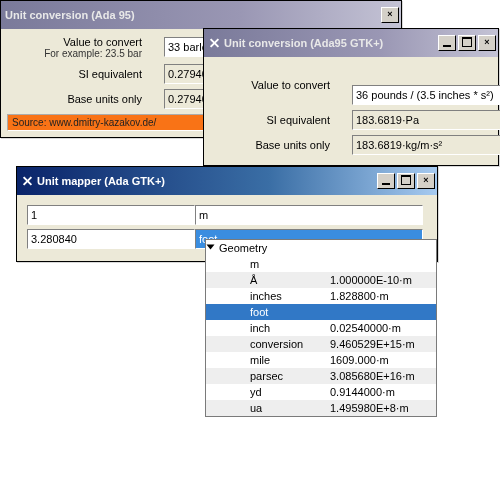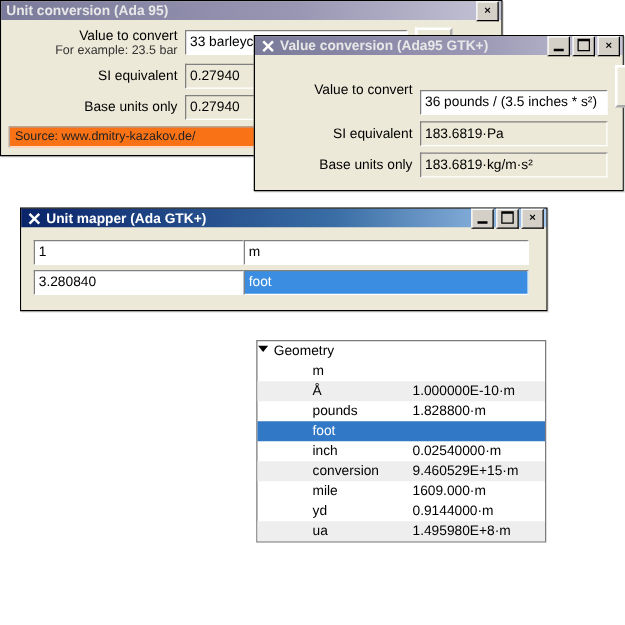--- a/index.html
+++ b/index.html
@@ -1,29 +1,29 @@
 <!DOCTYPE html>
 <html><head>
 <meta charset="utf-8">
 <style>
   html,body{margin:0;padding:0;font-family:Tahoma,Verdana,sans-serif;font-size:11px;background:#fff;width:500px;height:500px;overflow:hidden}
   .window{position:absolute;border:1px solid #000;background:#ece9d8;box-shadow:1px 1px 0 rgba(0,0,0,.15)}
-  .titlebar{display:flex;align-items:center;height:15px;color:#fff;font-weight:bold;padding:0 2px 0 4px;background:linear-gradient(90deg,#0a246a 0%,#3a6ea5 60%,#a6caf0 100%)}
+  .titlebar{display:flex;align-items:center;height:28px;color:#fff;font-weight:bold;padding:0 2px 0 4px;background:linear-gradient(90deg,#0a246a 0%,#3a6ea5 60%,#a6caf0 100%)}
   .titlebar.inactive{background:linear-gradient(90deg,#7a7a9a 0%,#9a97b4 60%,#c4c3d5 100%);color:#e8e8e8}
   .titlebar .x-icon{display:inline-block;width:13px;height:12px;margin-right:3px;position:relative}
   .titlebar .x-icon::before,.titlebar .x-icon::after{content:"";position:absolute;left:1px;top:5px;width:11px;height:2px;background:#fff;transform:rotate(45deg)}
   .titlebar .x-icon::after{transform:rotate(-45deg)}
   .titlebar .title-text{flex:1;font-size:11px}
   .ctrl-btns{display:flex;gap:2px}
   .ctrl-btn{width:16px;height:14px;background:#d4d0c8;border:1px solid #000;border-top-color:#fff;border-left-color:#fff;font-size:9px;line-height:12px;text-align:center;color:#000;font-family:Arial}
   .ctrl-btn.min::after{content:"";display:block;width:8px;height:0;border-bottom:2px solid #000;margin:9px auto 0}
   .ctrl-btn.max::after{content:"";display:block;width:8px;height:7px;border:1px solid #000;border-top-width:2px;margin:1px auto 0}
   .ctrl-btn.close{font-weight:bold}
   .client{padding:6px;background:#ece9d8}
-  .row{display:flex;align-items:center;margin-bottom:5px;gap:6px}
+  .row{display:flex;align-items:center;margin-bottom:5px;gap:22px}
   .lbl{text-align:right;width:135px;color:#000}
   .lbl small{display:block;font-size:10px;color:#333}
   input.text{font-family:inherit;font-size:11px;height:18px;border:1px solid #808080;border-right-color:#fff;border-bottom-color:#fff;padding:0 3px;background:#fff}
   input.text.dis{background:#ece9d8;color:#000}
   .btn{height:34px;width:30px;background:#ece9d8;border:2px outset #fff;font-size:11px}
   .status{border:1px inset #fff;background:#f97316;padding:2px 4px;font-size:10px;color:#222;margin-top:4px}
   
   .mapper-grid{display:grid;grid-template-columns:160px 220px;gap:4px 8px;margin-bottom:2px}
   .mapper-grid input.text{width:100%}
   .dropdown input{width:100%}
@@ -65,21 +65,21 @@
       <div class="lbl">Base units only</div>
       <input class="text dis" style="width: 56px;" readonly="" value="0.27940">
     </div>
     <div class="status">Source: www.dmitry-kazakov.de/</div>
   </div>
 </div>
 
 <div class="window" style="left:203px;top:28px;width:294px">
   <div class="titlebar inactive">
     <span class="x-icon"></span>
-    <span class="title-text">Value conversion (Ada95 GTK+)</span>
+    <span class="title-text">Unit conversion (Ada95 GTK+)</span>
     <div class="ctrl-btns">
       <div class="ctrl-btn min"></div>
       <div class="ctrl-btn max"></div>
       <div class="ctrl-btn close">×</div>
     </div>
   </div>
   <div class="client" style="padding:8px 6px 10px">
     <div style="display:flex;gap:6px">
       <div style="flex:1">
         <div class="row">
@@ -117,52 +117,56 @@
       <input class="text" value="1" style="">
       <input class="text" value="m" style="">
       <input class="text" value="3.280840" style="">
       <div class="dropdown" style="position:relative">
         <input class="text highlight-input" style="color: rgb(255, 255, 255); background: rgb(58, 141, 224);" value="foot">
       </div>
     </div>
   </div>
 </div>
 
-<div class="pop" style="left:205px;top:272px;width:230px">
+<div class="pop" style="left:205px;top:239px;width:230px">
   <div class="cat" style="padding-left:14px">
     <span class="tri"></span><span>Geometry</span>
   </div>
   <div id="unit-list">
       <div class="unit-row">
         <span class="u-name">m</span>
         <span class="u-val"></span>
       </div>
       <div class="unit-row alt">
         <span class="u-name">Å</span>
         <span class="u-val">1.000000E-10·m</span>
       </div>
       <div class="unit-row">
-        <span class="u-name">pounds</span>
+        <span class="u-name">inches</span>
         <span class="u-val">1.828800·m</span>
       </div>
       <div class="unit-row sel">
         <span class="u-name">foot</span>
       </div>
       <div class="unit-row">
         <span class="u-name">inch</span>
         <span class="u-val">0.02540000·m</span>
       </div>
       <div class="unit-row alt">
         <span class="u-name">conversion</span>
         <span class="u-val">9.460529E+15·m</span>
       </div>
       <div class="unit-row">
         <span class="u-name">mile</span>
         <span class="u-val">1609.000·m</span>
       </div>
+      <div class="unit-row alt">
+        <span class="u-name">parsec</span>
+        <span class="u-val">3.085680E+16·m</span>
+      </div>
       <div class="unit-row">
         <span class="u-name">yd</span>
         <span class="u-val">0.9144000·m</span>
       </div>
       <div class="unit-row alt">
         <span class="u-name">ua</span>
         <span class="u-val">1.495980E+8·m</span>
       </div>
     </div>
 </div>

